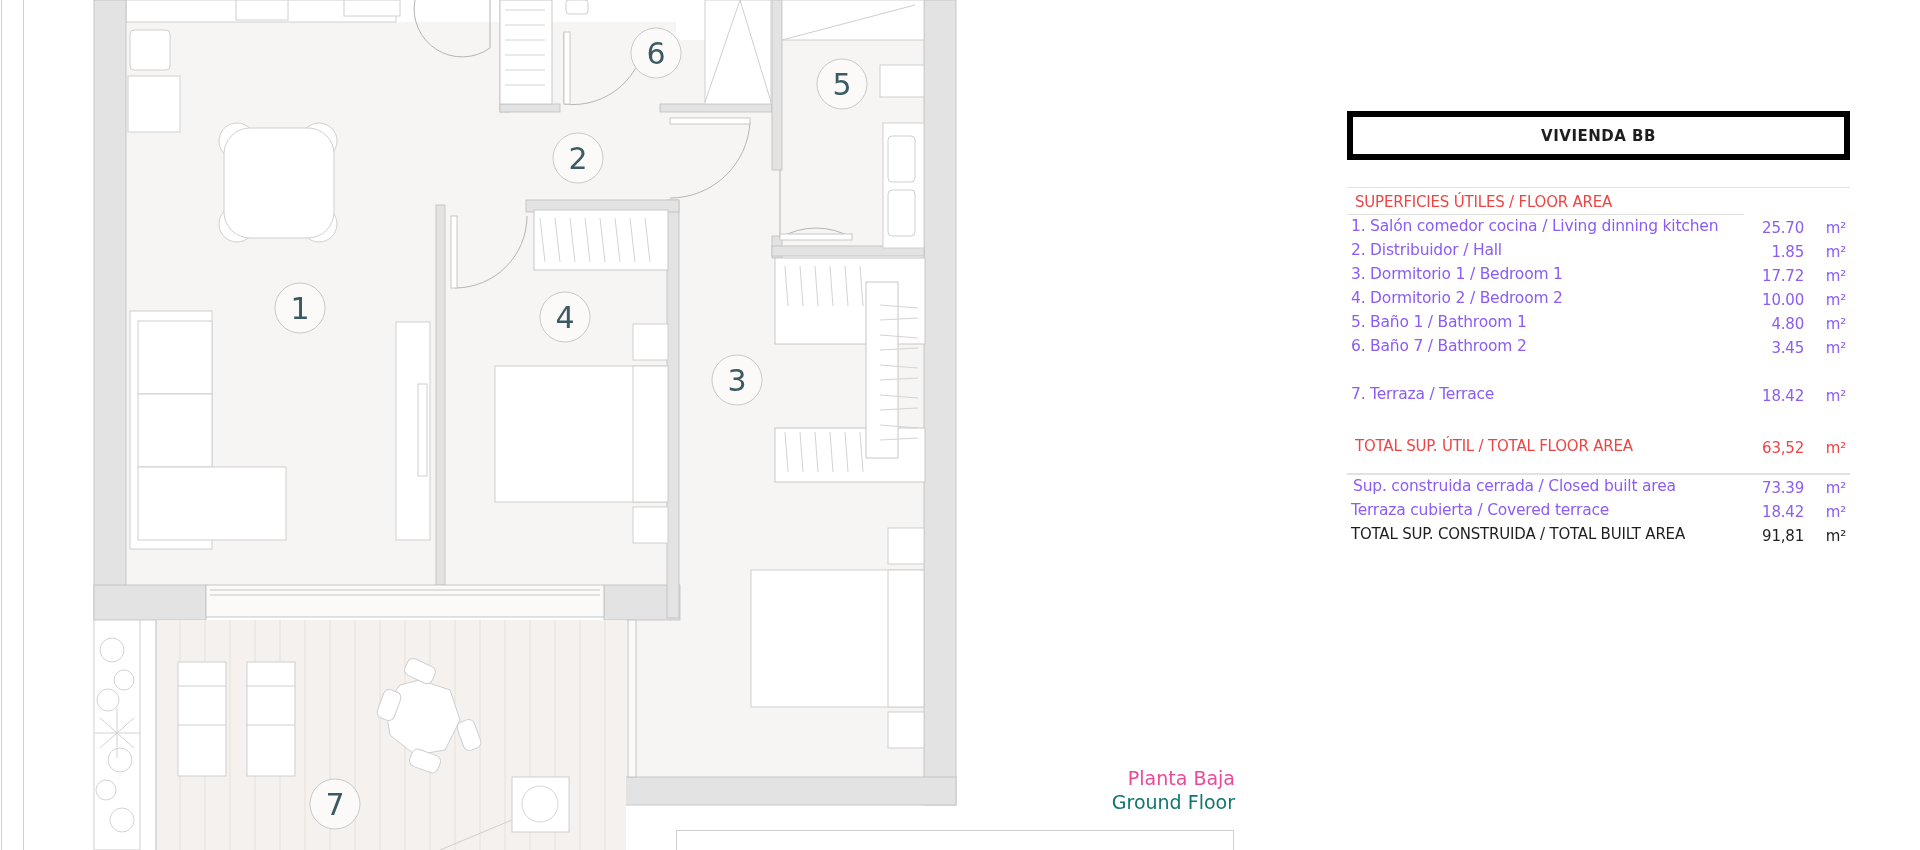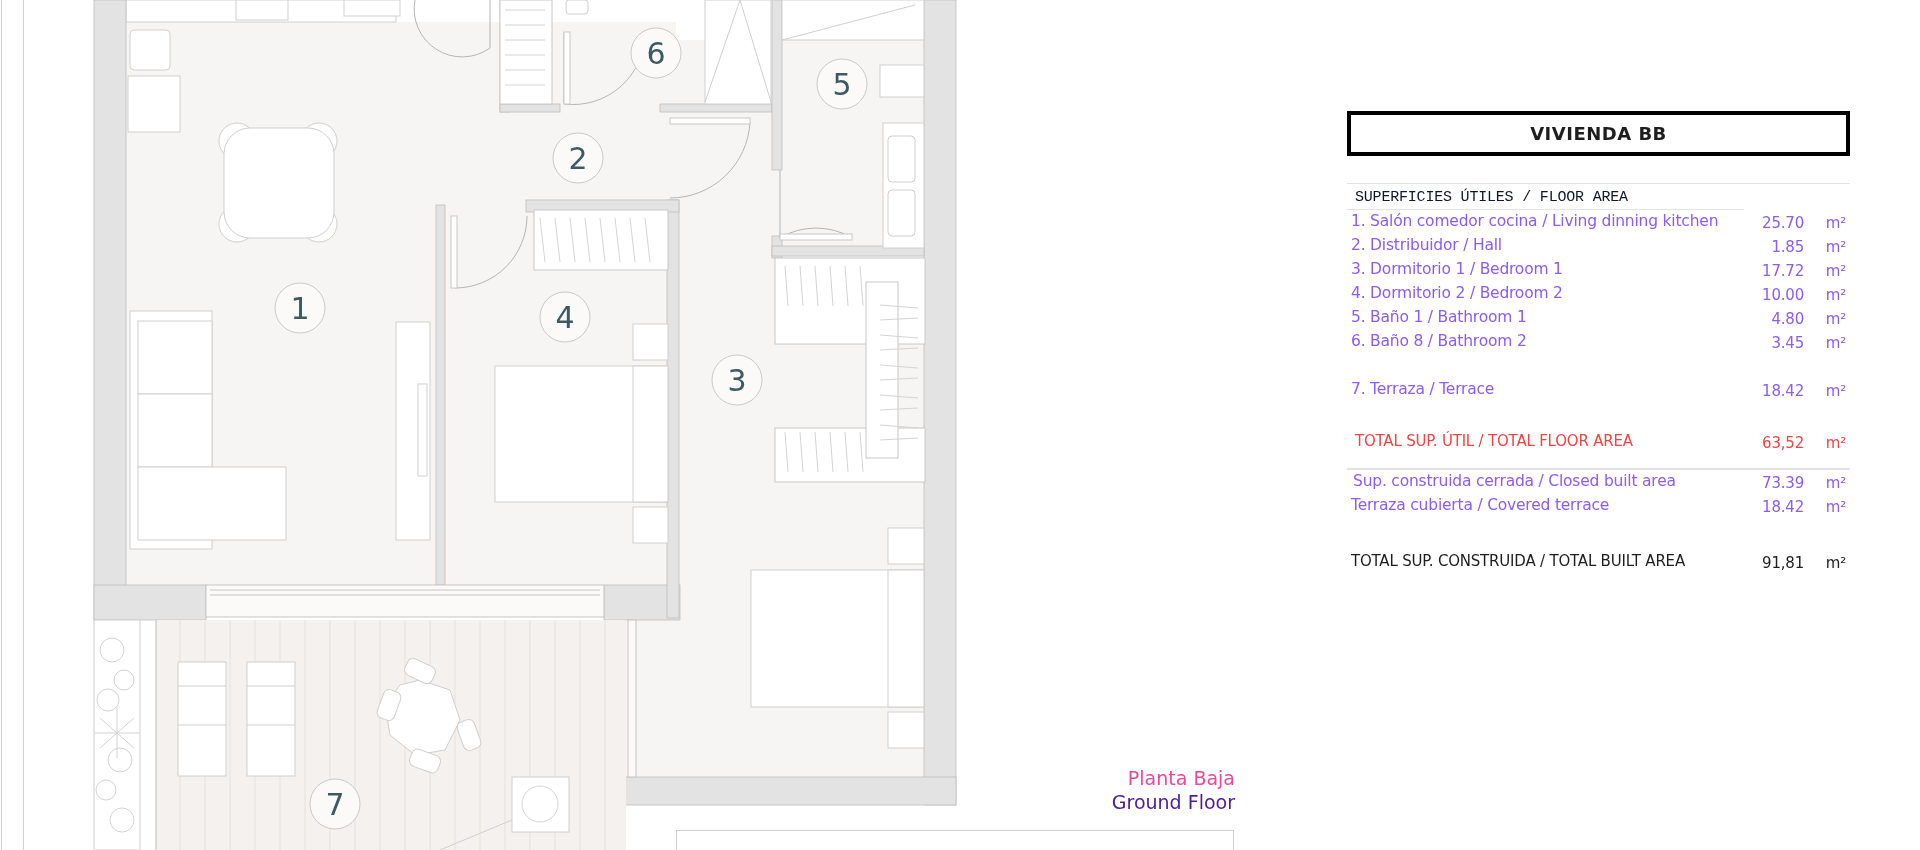--- a/index.html
+++ b/index.html
@@ -2,34 +2,34 @@
 <html><head>
 <meta charset="utf-8">
 <style>
   html, body { margin:0; padding:0; }
   body { width:1920px; height:850px; background:#ffffff; position:relative; overflow:hidden;
          font-family:"DejaVu Sans", sans-serif; }
   #plan { position:absolute; left:0; top:0; }
   .room-label text { font-family:"DejaVu Sans", sans-serif; }
   
   .panel { position:absolute; left:1347px; top:111px; width:503px; color:#222; }
-  .title-box { height:37px; border:4px solid #000000; display:flex; align-items:center; justify-content:center;
-               font-weight:bold; font-size:18px; letter-spacing:0.5px; color:#1e1e1e; }
-  .section-head { font-size:15px; color:#0f172a; padding:5px 0 3px 8px; letter-spacing:-0.2px;font-family:Liberation Mono, monospace; }
+  .title-box { height:37px; border:6px solid #000000; display:flex; align-items:center; justify-content:center;
+               font-weight:bold; font-size:15px; letter-spacing:0.5px; color:#1e1e1e; }
+  .section-head { font-size:15px; color:#ef4444; padding:5px 0 3px 8px; letter-spacing:-0.2px; }
   .rule { height:1px; background:#e2e2e2; }
   .row { position:relative; height:24px; font-size:15.5px; color:#8b5cf6; letter-spacing:-0.2px; }
   .row .lbl { position:absolute; left:4px; top:2px; white-space:nowrap; }
   .row .val { position:absolute; right:46px; top:4px; font-size:15px; text-align:right; }
   .row .unit { position:absolute; right:4px; top:4px; font-size:15px; }
   .row.total { color:#ef4444; font-size:15px; }
   .row.total .lbl { left:8px; }
-  .row.dark { color:#1e1e1e; font-size:15px;margin-top:32px; }
+  .row.dark { color:#1e1e1e; font-size:15px; }
   .floor-name { position:absolute; right:685px; top:766px; text-align:right; font-size:19px; line-height:24px; }
   .floor-name .es { color:#ec4899; }
-  .floor-name .en { color:#4c1d95; }
+  .floor-name .en { color:#0f766e; }
   .bottom-box { position:absolute; left:676px; top:830px; width:556px; height:30px; border:1px solid #cfcfcf; border-bottom:none; }
 </style>
 </head>
 <body>
 
 <svg id="plan" width="1000" height="850" viewBox="0 0 1000 850" xmlns="http://www.w3.org/2000/svg">
   <g fill="none" stroke="#cfcfcf" stroke-width="1">
 
     <line x1="1.5" y1="0" x2="1.5" y2="850"></line>
     <line x1="23.5" y1="0" x2="23.5" y2="850"></line>
@@ -291,21 +291,21 @@
     <span class="lbl">4. Dormitorio 2 / Bedroom 2</span>
     <span class="val">10.00</span>
     <span class="unit">m²</span>
   </div>
   <div class="row">
     <span class="lbl">5. Baño 1 / Bathroom 1</span>
     <span class="val">4.80</span>
     <span class="unit">m²</span>
   </div>
   <div class="row">
-    <span class="lbl">6. Baño 8 / Bathroom 2</span>
+    <span class="lbl">6. Baño 7 / Bathroom 2</span>
     <span class="val">3.45</span>
     <span class="unit">m²</span>
   </div>
 
   <div style="height:24px"></div>
   <div class="row">
     <span class="lbl">7. Terraza / Terrace</span>
     <span class="val">18.42</span>
     <span class="unit">m²</span>
   </div>

